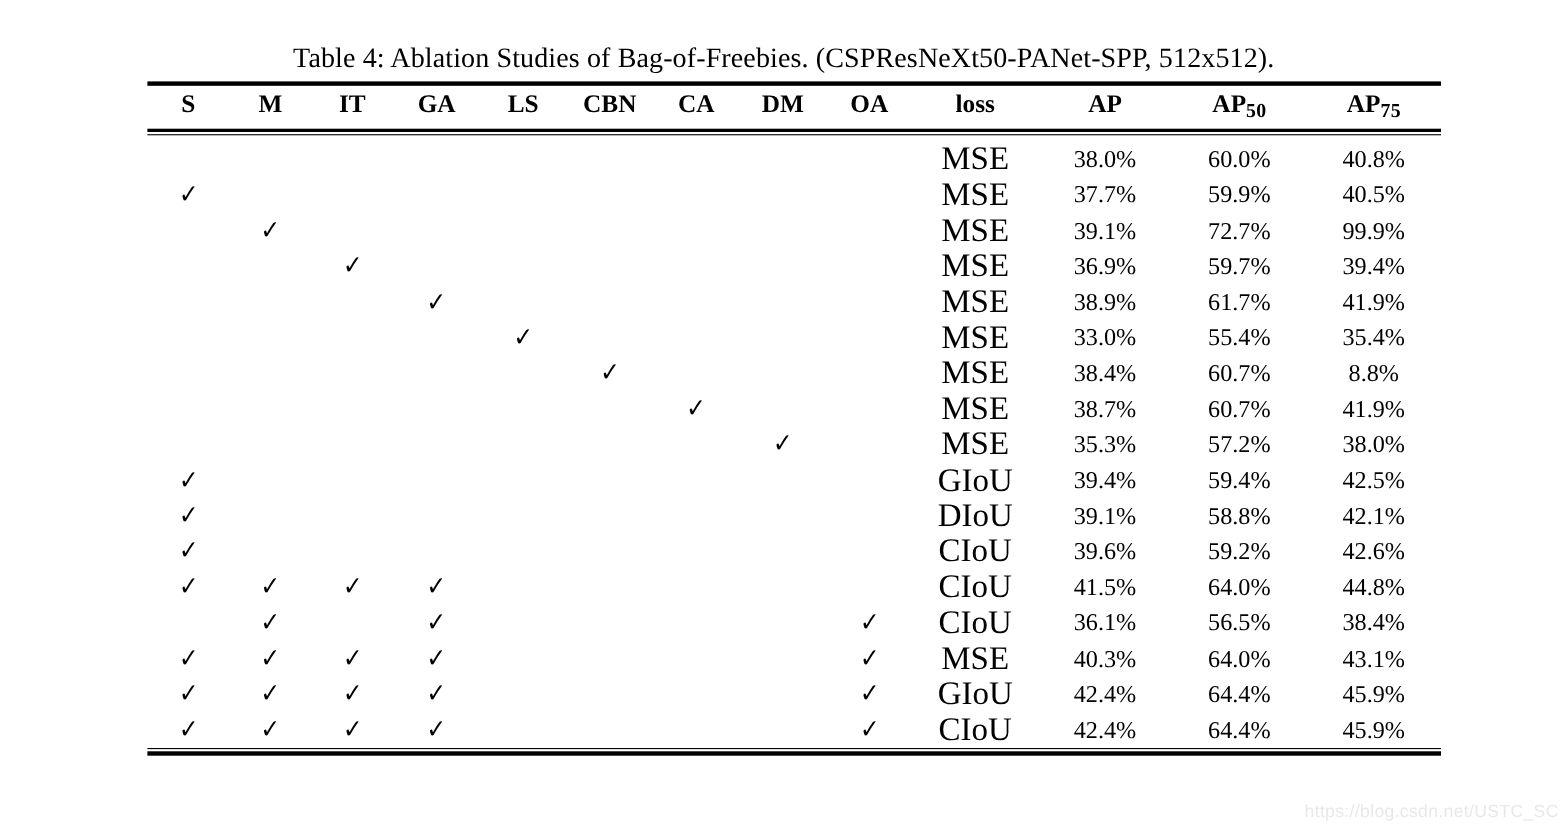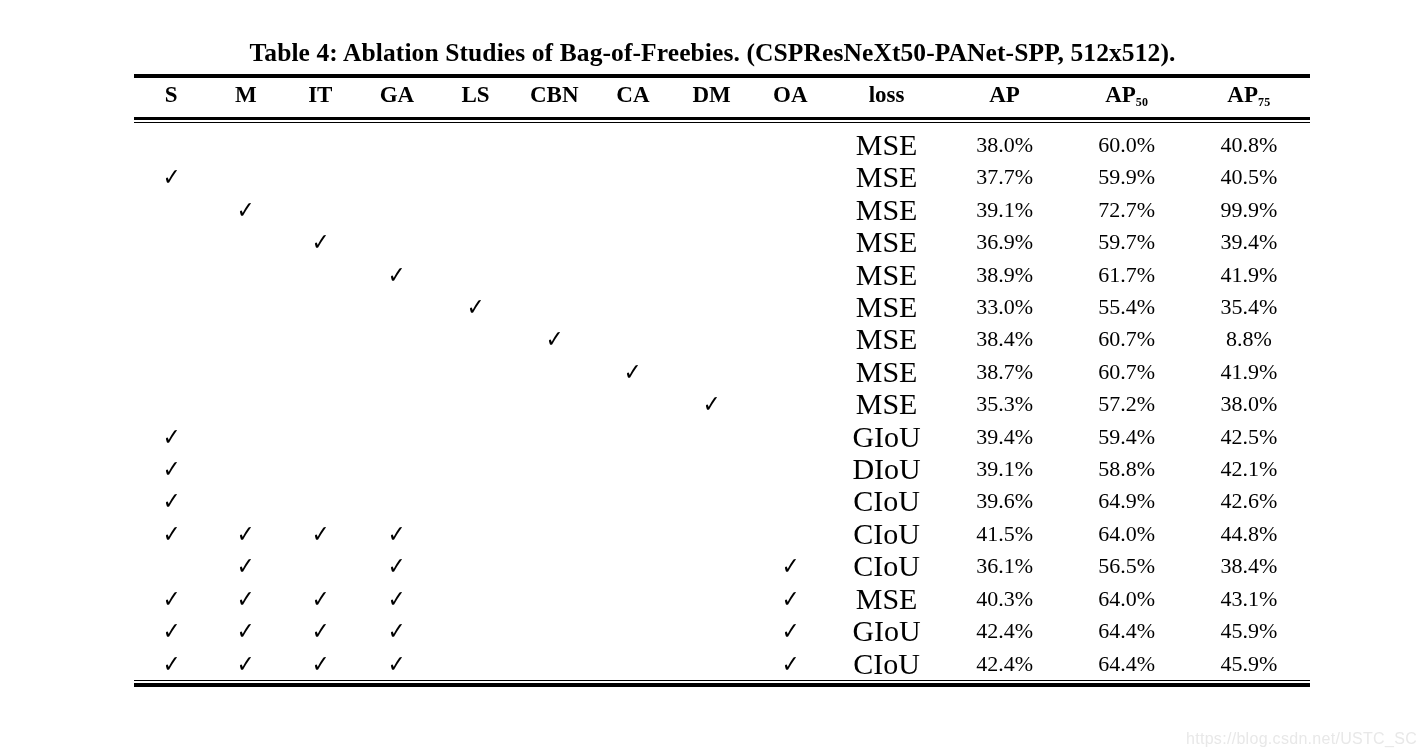--- a/index.html
+++ b/index.html
@@ -28,21 +28,20 @@
   .caption {
     position: absolute;
     left: 0;
     top: 38px;
     width: 1425px;
     text-align: center;
     font-size: 25.5px;
     line-height: 30px;
     letter-spacing: 0.1px;
     white-space: nowrap;
-    font-weight: bold;
   }
 
   
   .table-wrap {
     position: absolute;
     left: 134px;
     top: 74px;
     width: 1176px;
   }
 
@@ -78,21 +77,21 @@
 
   thead th {
     font-weight: bold;
     font-size: 23px;
     padding: 4px 0 9px 0;
     text-align: center;
     vertical-align: bottom;
     white-space: nowrap;
   }
   thead th sub {
-    font-size: 12px;
+    font-size: 18px;
     font-weight: bold;
     vertical-align: baseline;
     position: relative;
     top: 4px;
     letter-spacing: 0.2px;
     margin-top: 24px;
   }
 
   tbody td {
     font-size: 22px;
@@ -362,21 +361,21 @@
             <td class="check"></td>
             <td class="check"></td>
             <td class="check"></td>
             <td class="check"></td>
             <td class="check"></td>
             <td class="check"></td>
             <td class="check"></td>
             <td class="check"></td>
             <td class="loss-cell">CIoU</td>
             <td class="bold">39.6%</td>
-            <td>64.9%</td>
+            <td>59.2%</td>
             <td class="bold">42.6%</td>
           </tr>
           <tr>
             <td class="check"><span class="checkmark">✓</span></td>
             <td class="check"><span class="checkmark">✓</span></td>
             <td class="check"><span class="checkmark">✓</span></td>
             <td class="check"><span class="checkmark">✓</span></td>
             <td class="check"></td>
             <td class="check"></td>
             <td class="check"></td>

